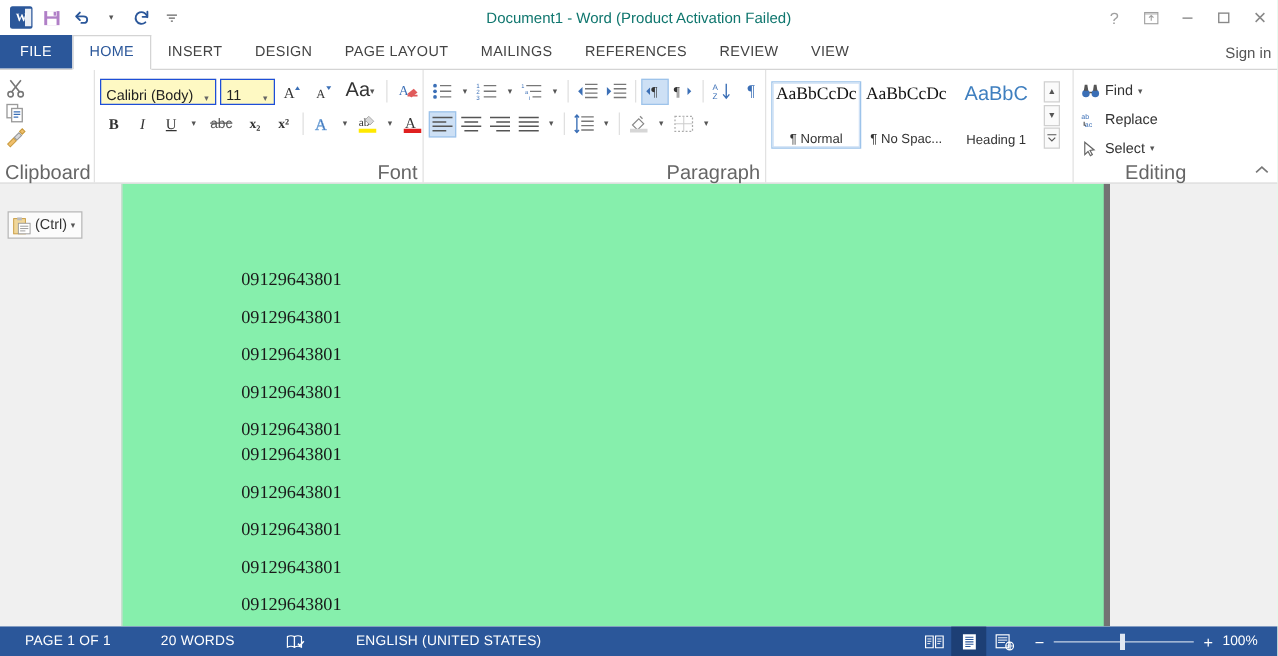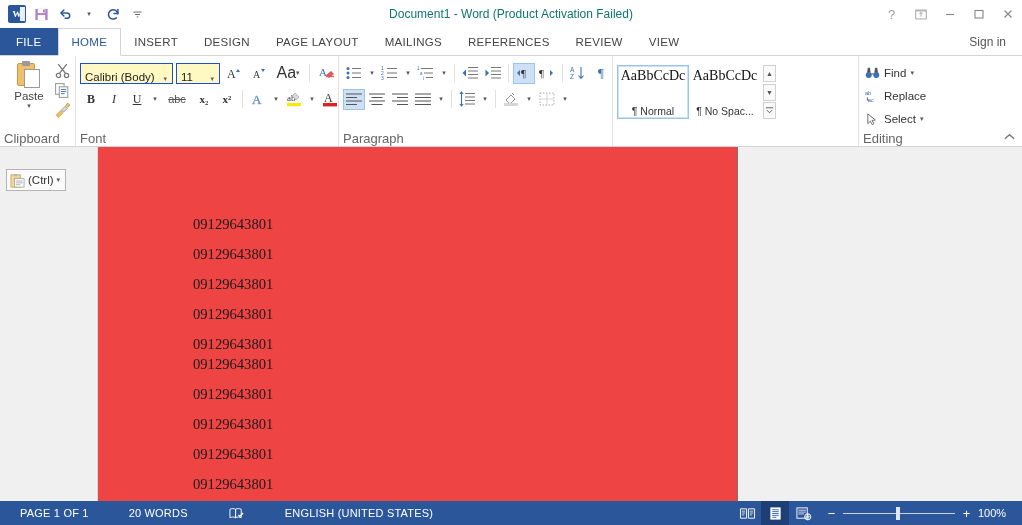--- a/index.html
+++ b/index.html
@@ -23,29 +23,29 @@
   .winbtn { width: 29px; height: 22px; display: flex; align-items: center; justify-content: center;
             color: #a0a0a0; font-size: 13px; }
 
   
   .tabrow { height: 27px; background: #fff; display: flex; align-items: stretch; position: relative; flex:none; }
   .tab { padding: 0 13px; display: flex; align-items: center; font-size: 11.5px; color: #444;
          letter-spacing: .3px; }
   .tab.file { background: #2b579a; color: #fff; font-weight: normal; padding: 0 16px; }
   .tab.active { color: #2b579a; background: #fff; border: 1px solid #d4d4d4; border-bottom: 1px solid #fff;
                 position: relative; z-index: 3; margin-bottom: -1px; }
-  .signin { margin-left: auto; display:flex; align-items:center; font-size: 12px; color: #555; padding-right: 16px; }
+  .signin { margin-left: auto; display:flex; align-items:center; font-size: 12px; color: #555; padding-right: 5px; }
 
   
   .ribbon { height: 92px; background: #fff; border-top: 1px solid #d4d4d4; border-bottom: 1px solid #d4d4d4;
             display: flex; position: relative; flex: none; }
   .group { display: flex; flex-direction: column; position: relative; padding: 3px 4px 0 4px;
            border-right: 1px solid #e2e2e2; }
   .group-body { flex: 1; display: flex; align-items: flex-start; }
-  .group-label { height: 15px; font-size: 13px; color: #666; text-align: left; line-height: 15px; position: relative; }
+  .group-label { height: 15px; font-size: 16px; color: #666; text-align: right; line-height: 15px; position: relative; }
 
   .btn-big { width: 56px; display: flex; flex-direction: column; align-items: center; padding-top: 2px;
              font-size: 11px; color: #444; }
   .icobox { display: flex; align-items: center; justify-content: center; }
 
   
   .paste-ico { width: 28px; height: 28px; position: relative; }
   .paste-ico .clip { position:absolute; left:2px; top:2px; width:18px; height:23px; background:#f0bf6c; border:1px solid #c99a3d; border-radius:2px;}
   .paste-ico .clip-top { position:absolute; left:7px; top:0px; width:8px; height:5px; background:#9b9b9b; border-radius:1px;}
   .paste-ico .sheet { position:absolute; left:9px; top:8px; width:16px; height:19px; background:#fff; border:1px solid #9a9a9a;}
@@ -77,22 +77,22 @@
   .gnav { width: 13px; height: 17px; border: 1px solid #d0d0d0; background: #fafafa; display:flex;
           align-items:center; justify-content:center; font-size: 7px; color: #555; }
 
   
   .ed-row { display: flex; align-items: center; gap: 4px; font-size: 11.5px; color: #333; height: 23px; padding-left:2px;}
 
   .collapse { position: absolute; right: 6px; bottom: 2px; font-size: 11px; color: #777; }
 
   
   .docarea { flex: 1; background: #f0f0f0; position: relative; overflow: hidden; }
-  .page { position: absolute; left: 97px; top: 0; width: 641px; height: 100%; background: #ef4444;
-          border-left: 1px solid #d8d8d8; border-right: 1px solid #737373; }
+  .page { position: absolute; left: 97px; top: 0; width: 791px; height: 100%; background: #86efac;
+          border-left: 1px solid #d8d8d8; border-right: 5px solid #737373; }
   .lines { position: absolute; left: 95px; top: 67px; }
   .docline { font-family: "Liberation Serif", serif; font-size: 14.6px; color: #1a1a1a; height: 20px;
              line-height: 20px; margin-bottom: 10px; white-space: nowrap; }
   .docline.tight { margin-bottom: 0px; }
 
   .pasteopts { position: absolute; left: 6px; top: 22px; height: 22px; border: 1px solid #b5b5b5; background: #fbfbfb;
                display: flex; align-items: center; gap: 3px; padding: 0 5px 0 3px; font-size: 11.5px; color: #333; }
   .pasteopts .pi { width: 15px; height: 15px; position: relative; }
 
   
@@ -187,29 +187,20 @@
     <div class="tab">REFERENCES</div>
     <div class="tab">REVIEW</div>
     <div class="tab">VIEW</div>
     <div class="signin">Sign in</div>
   </div>
 
   <div class="ribbon">
 
     <div class="group" style="width:76px">
       <div class="group-body">
-        <div class="btn-big">
-          <div class="paste-ico">
-            <div class="clip"></div>
-              <div class="clip-top"></div>
-              <div class="sheet"></div>
-          </div>
-          <div class="paste-label">Paste</div>
-          <div class="caret">▾</div>
-        </div>
         <div style="display:flex;flex-direction:column;gap:3px;padding-top:3px">
           <div class="icobox">
             <svg class="scissors" viewBox="0 0 16 16">
                 <path d="M4 2l7 9M12 2l-7 9" stroke="#777" stroke-width="1.2" fill="none"></path>
                 <circle cx="4.2" cy="12.6" r="2" fill="none" stroke="#777" stroke-width="1.2"></circle>
                 <circle cx="11.8" cy="12.6" r="2" fill="none" stroke="#777" stroke-width="1.2"></circle>
               </svg>
           </div>
           <div class="icobox">
             <svg class="copyico" viewBox="0 0 16 16">
@@ -459,20 +450,24 @@
     <div class="group" style="width:246px">
       <div class="group-body" style="align-items:flex-start;padding-top:6px">
         <div style="display:flex">
           <div class="stylebox sel">
             <div class="style-prev">AaBbCcDc</div>
             <div class="style-name">¶ Normal</div>
           </div>
           <div class="stylebox">
             <div class="style-prev">AaBbCcDc</div>
             <div class="style-name">¶ No Spac...</div>
+          </div>
+          <div class="stylebox">
+            <div class="style-prev h1">AaBbC</div>
+            <div class="style-name">Heading 1</div>
           </div>
         </div>
         <div class="gallery-nav">
           <div class="gnav">▲</div>
           <div class="gnav">▼</div>
           <div class="gnav">
             <svg width="9" height="9" viewBox="0 0 10 10">
                 <path d="M1 2h8M2 4.5l3 3 3-3" stroke="#555" stroke-width="1" fill="none"></path>
               </svg>
           </div>

